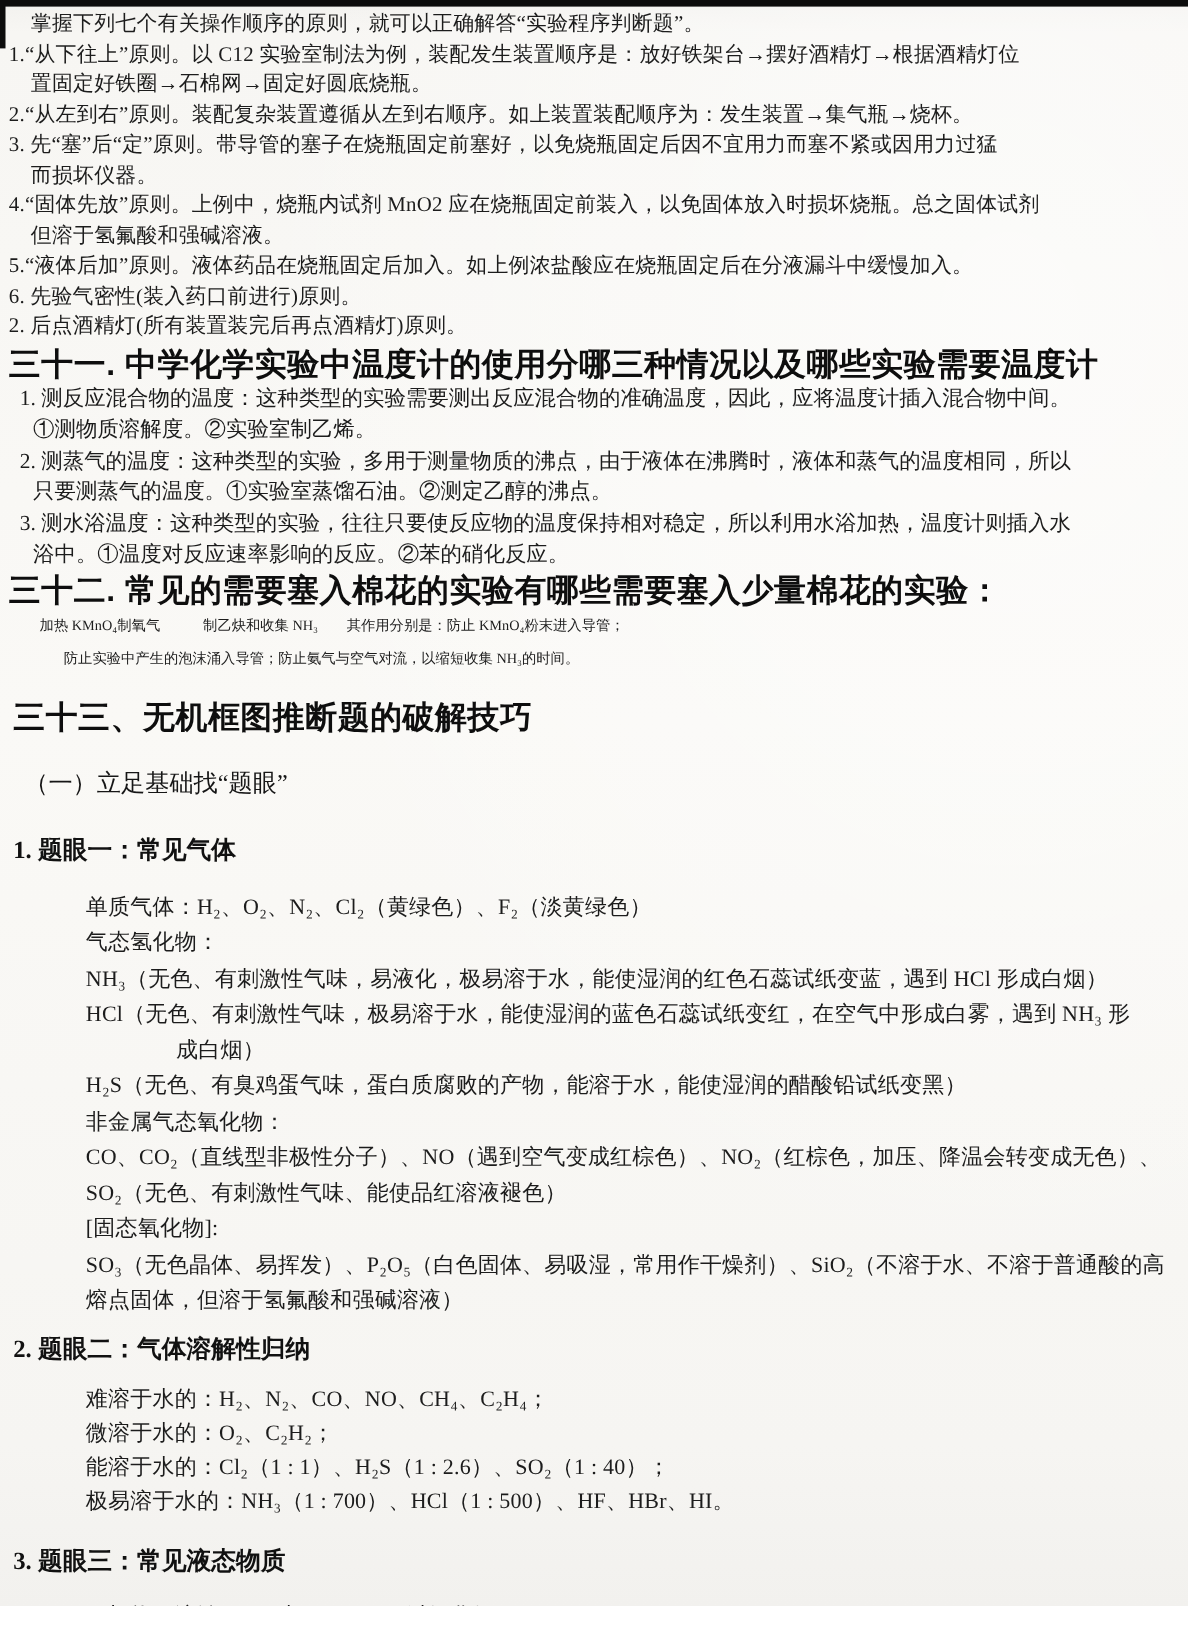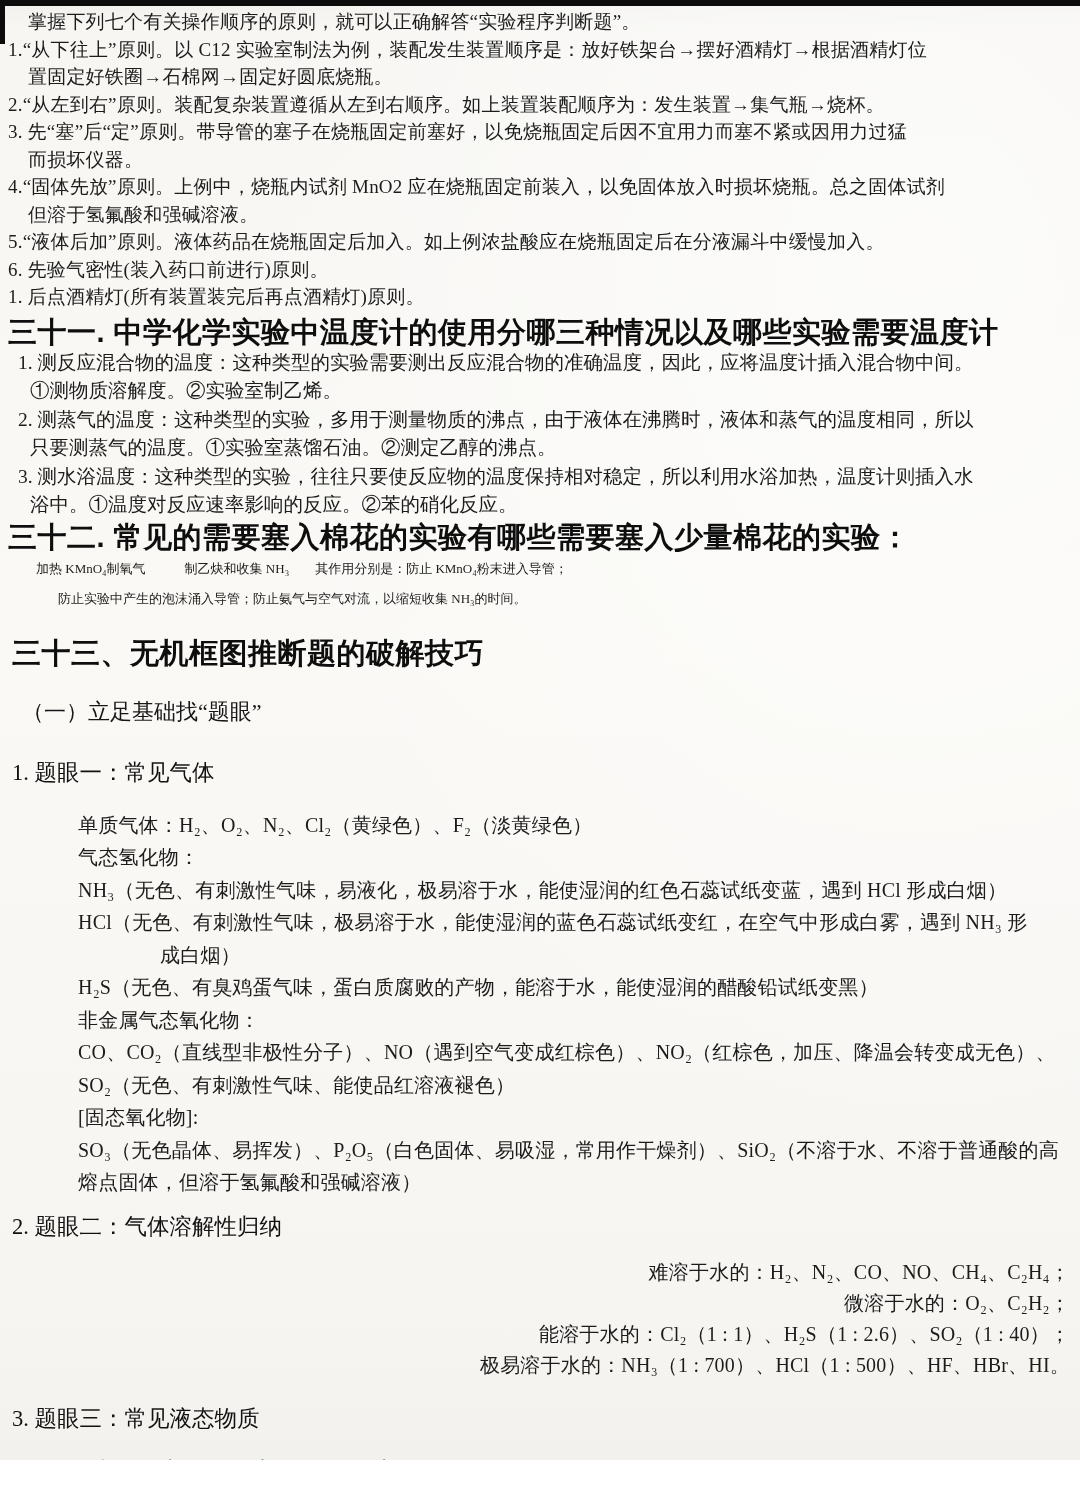--- a/index.html
+++ b/index.html
@@ -60,34 +60,34 @@
   .s32a{padding-left:28px;}
   .s32b{padding-left:50px;}
   
   .h-sub{
     font-size:22px;line-height:30px;
     margin-top:27px;padding-left:14px;
     color:#161616;white-space:nowrap;
   }
   .eye-title{
     font-size:22.5px;line-height:30px;
-    font-weight:400;color:#111;
+    font-weight:700;color:#111;
     padding-left:4px;white-space:nowrap;
   }
   .eye1-title{margin-top:31px;}
   .eye2-title{margin-top:13px;}
   .eye3-title{margin-top:23px;}
   .body-ln{
     font-size:20px;
     line-height:32.5px;
     white-space:nowrap;
     letter-spacing:0.2px;
   }
   .eye1-lines{margin-top:21px;}
-  .eye2-lines{margin-top:15px;text-align:right;}
+  .eye2-lines{margin-top:15px;}
   .eye2-lines .body-ln{line-height:31px;}
   .eye3-lines{margin-top:19px;}
   .bl{padding-left:70px;}
   .bl-deep{padding-left:152px;}
 </style>
 </head>
 <body>
 
 <div class="page">
   <div class="scan-bar-top"></div>
@@ -99,21 +99,21 @@
       <div class="ln lead">掌握下列七个有关操作顺序的原则，就可以正确解答“实验程序判断题”。</div>
       <div class="ln in0">1.“从下往上”原则。以 C12 实验室制法为例，装配发生装置顺序是：放好铁架台→摆好酒精灯→根据酒精灯位</div>
       <div class="ln in1">置固定好铁圈→石棉网→固定好圆底烧瓶。</div>
       <div class="ln in0">2.“从左到右”原则。装配复杂装置遵循从左到右顺序。如上装置装配顺序为：发生装置→集气瓶→烧杯。</div>
       <div class="ln in0">3. 先“塞”后“定”原则。带导管的塞子在烧瓶固定前塞好，以免烧瓶固定后因不宜用力而塞不紧或因用力过猛</div>
       <div class="ln in1">而损坏仪器。</div>
       <div class="ln in0">4.“固体先放”原则。上例中，烧瓶内试剂 MnO2 应在烧瓶固定前装入，以免固体放入时损坏烧瓶。总之固体试剂</div>
       <div class="ln in1">但溶于氢氟酸和强碱溶液。</div>
       <div class="ln in0">5.“液体后加”原则。液体药品在烧瓶固定后加入。如上例浓盐酸应在烧瓶固定后在分液漏斗中缓慢加入。</div>
       <div class="ln in0">6. 先验气密性(装入药口前进行)原则。</div>
-      <div class="ln in0">1. 后点酒精灯(所有装置装完后再点酒精灯)原则。</div>
+      <div class="ln in0">2. 后点酒精灯(所有装置装完后再点酒精灯)原则。</div>
     </div>
 
     <div class="h-big h31">三十一. 中学化学实验中温度计的使用分哪三种情况以及哪些实验需要温度计</div>
     <div>
       <div class="s31 s31a">1. 测反应混合物的温度：这种类型的实验需要测出反应混合物的准确温度，因此，应将温度计插入混合物中间。</div>
       <div class="s31 s31b">①测物质溶解度。②实验室制乙烯。</div>
       <div class="s31 s31a">2. 测蒸气的温度：这种类型的实验，多用于测量物质的沸点，由于液体在沸腾时，液体和蒸气的温度相同，所以</div>
       <div class="s31 s31b">只要测蒸气的温度。①实验室蒸馏石油。②测定乙醇的沸点。</div>
       <div class="s31 s31a">3. 测水浴温度：这种类型的实验，往往只要使反应物的温度保持相对稳定，所以利用水浴加热，温度计则插入水</div>
       <div class="s31 s31b">浴中。①温度对反应速率影响的反应。②苯的硝化反应。</div>

